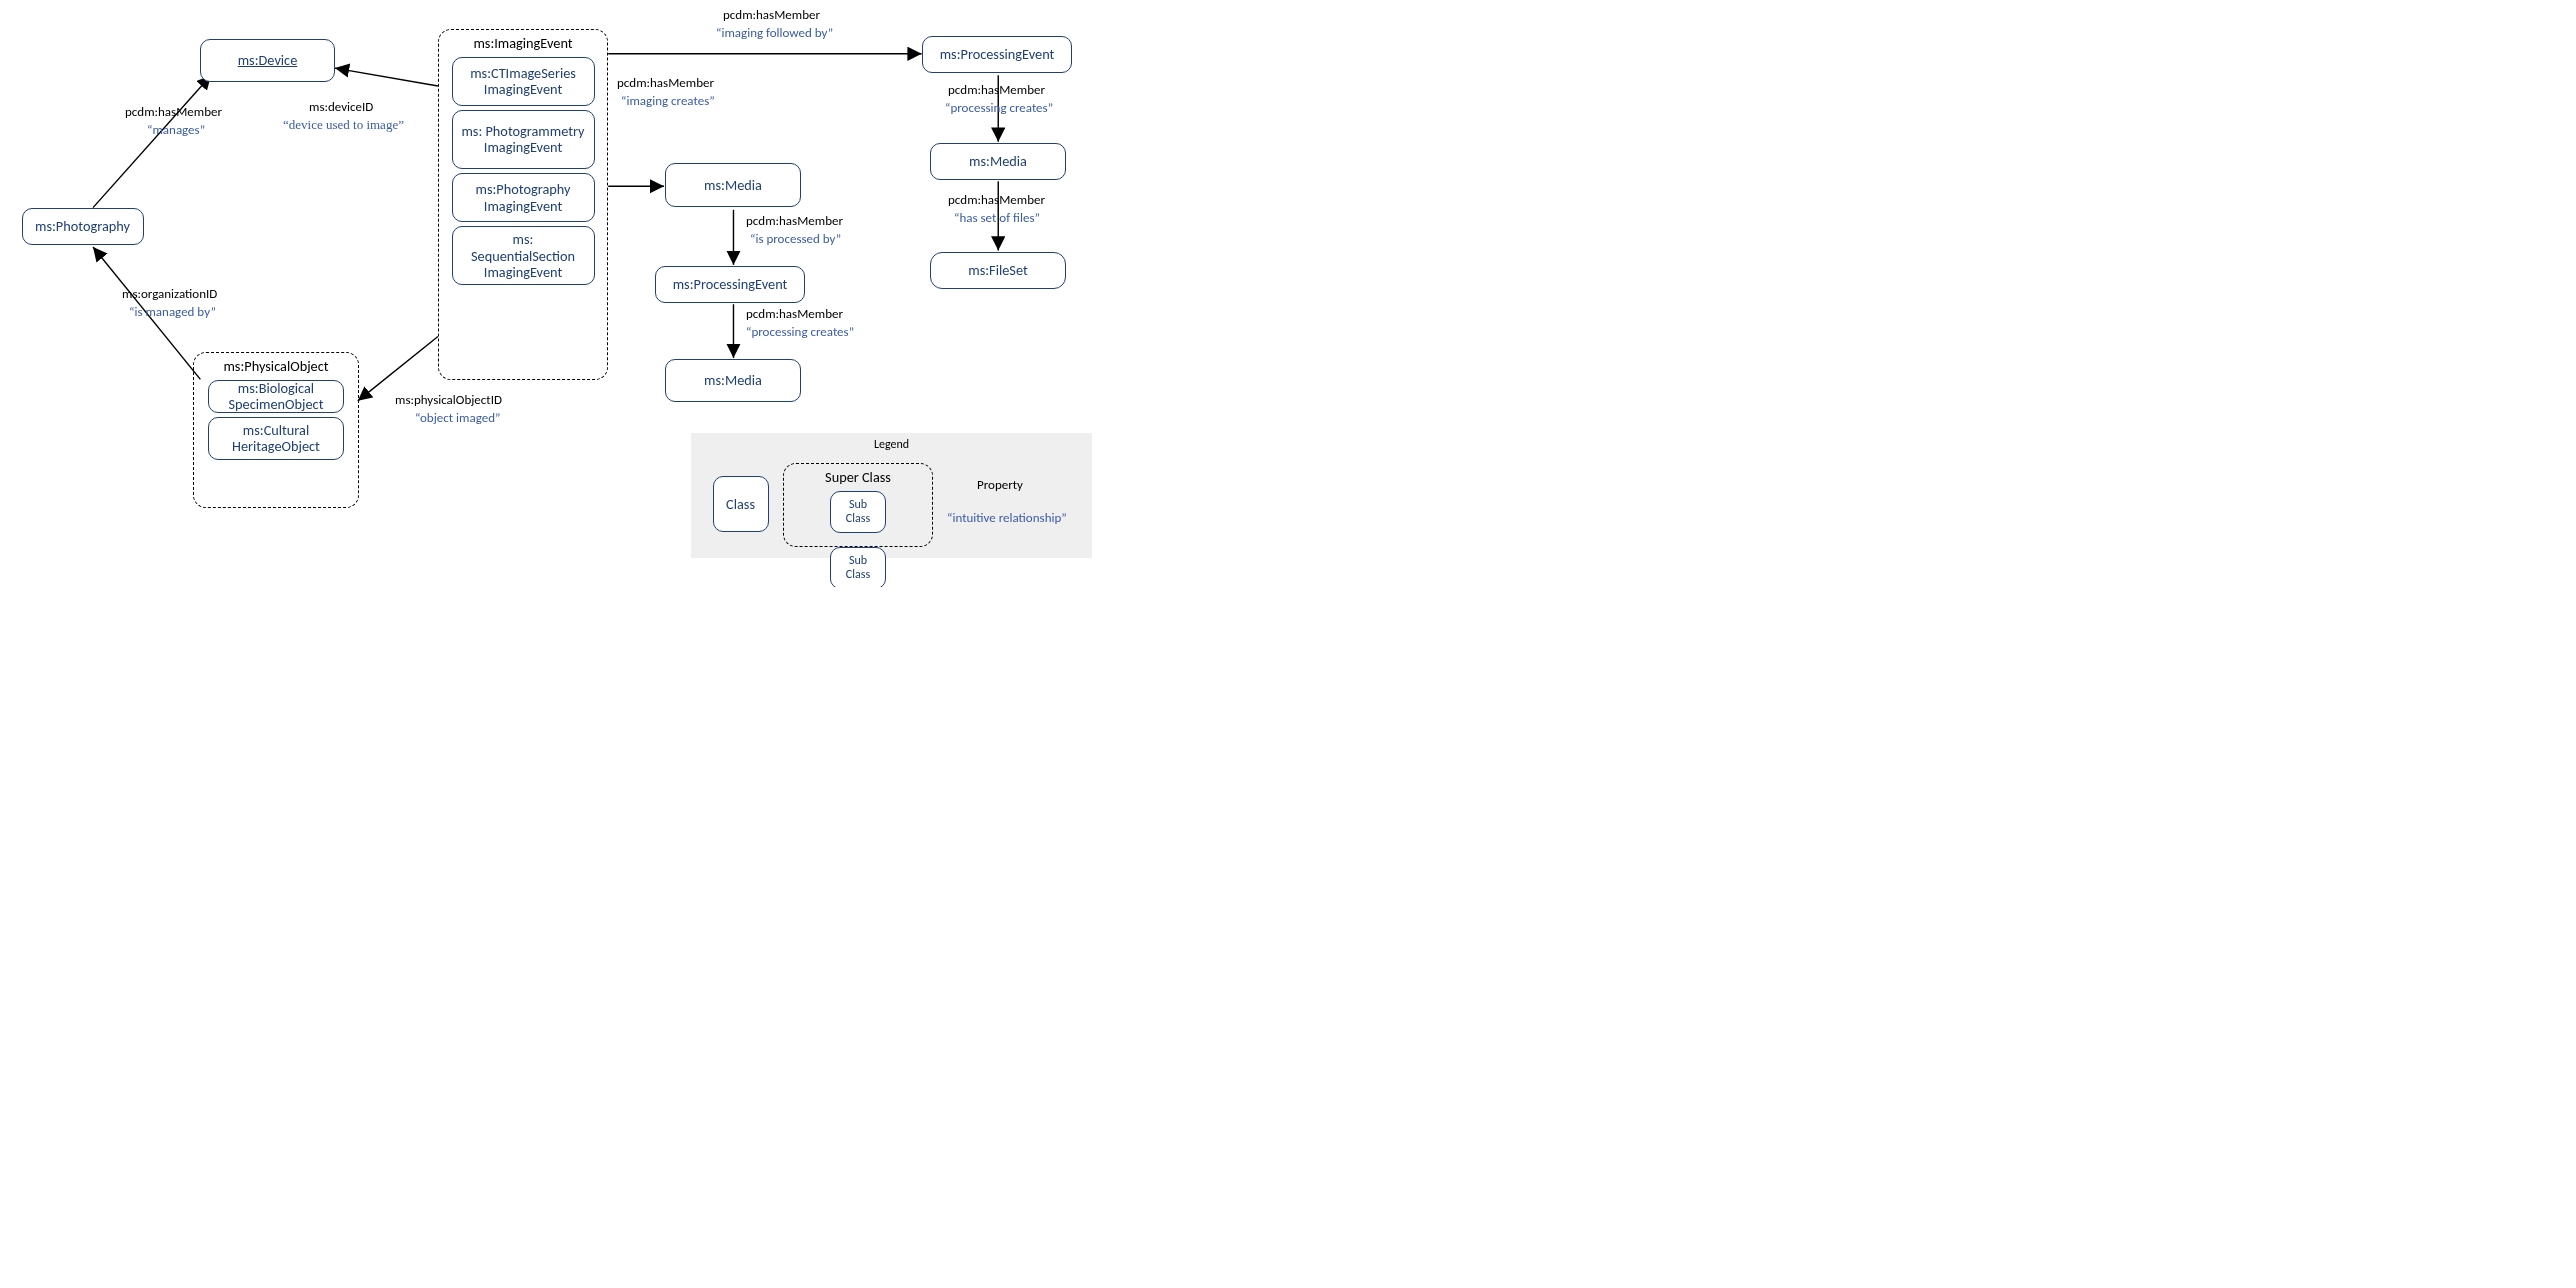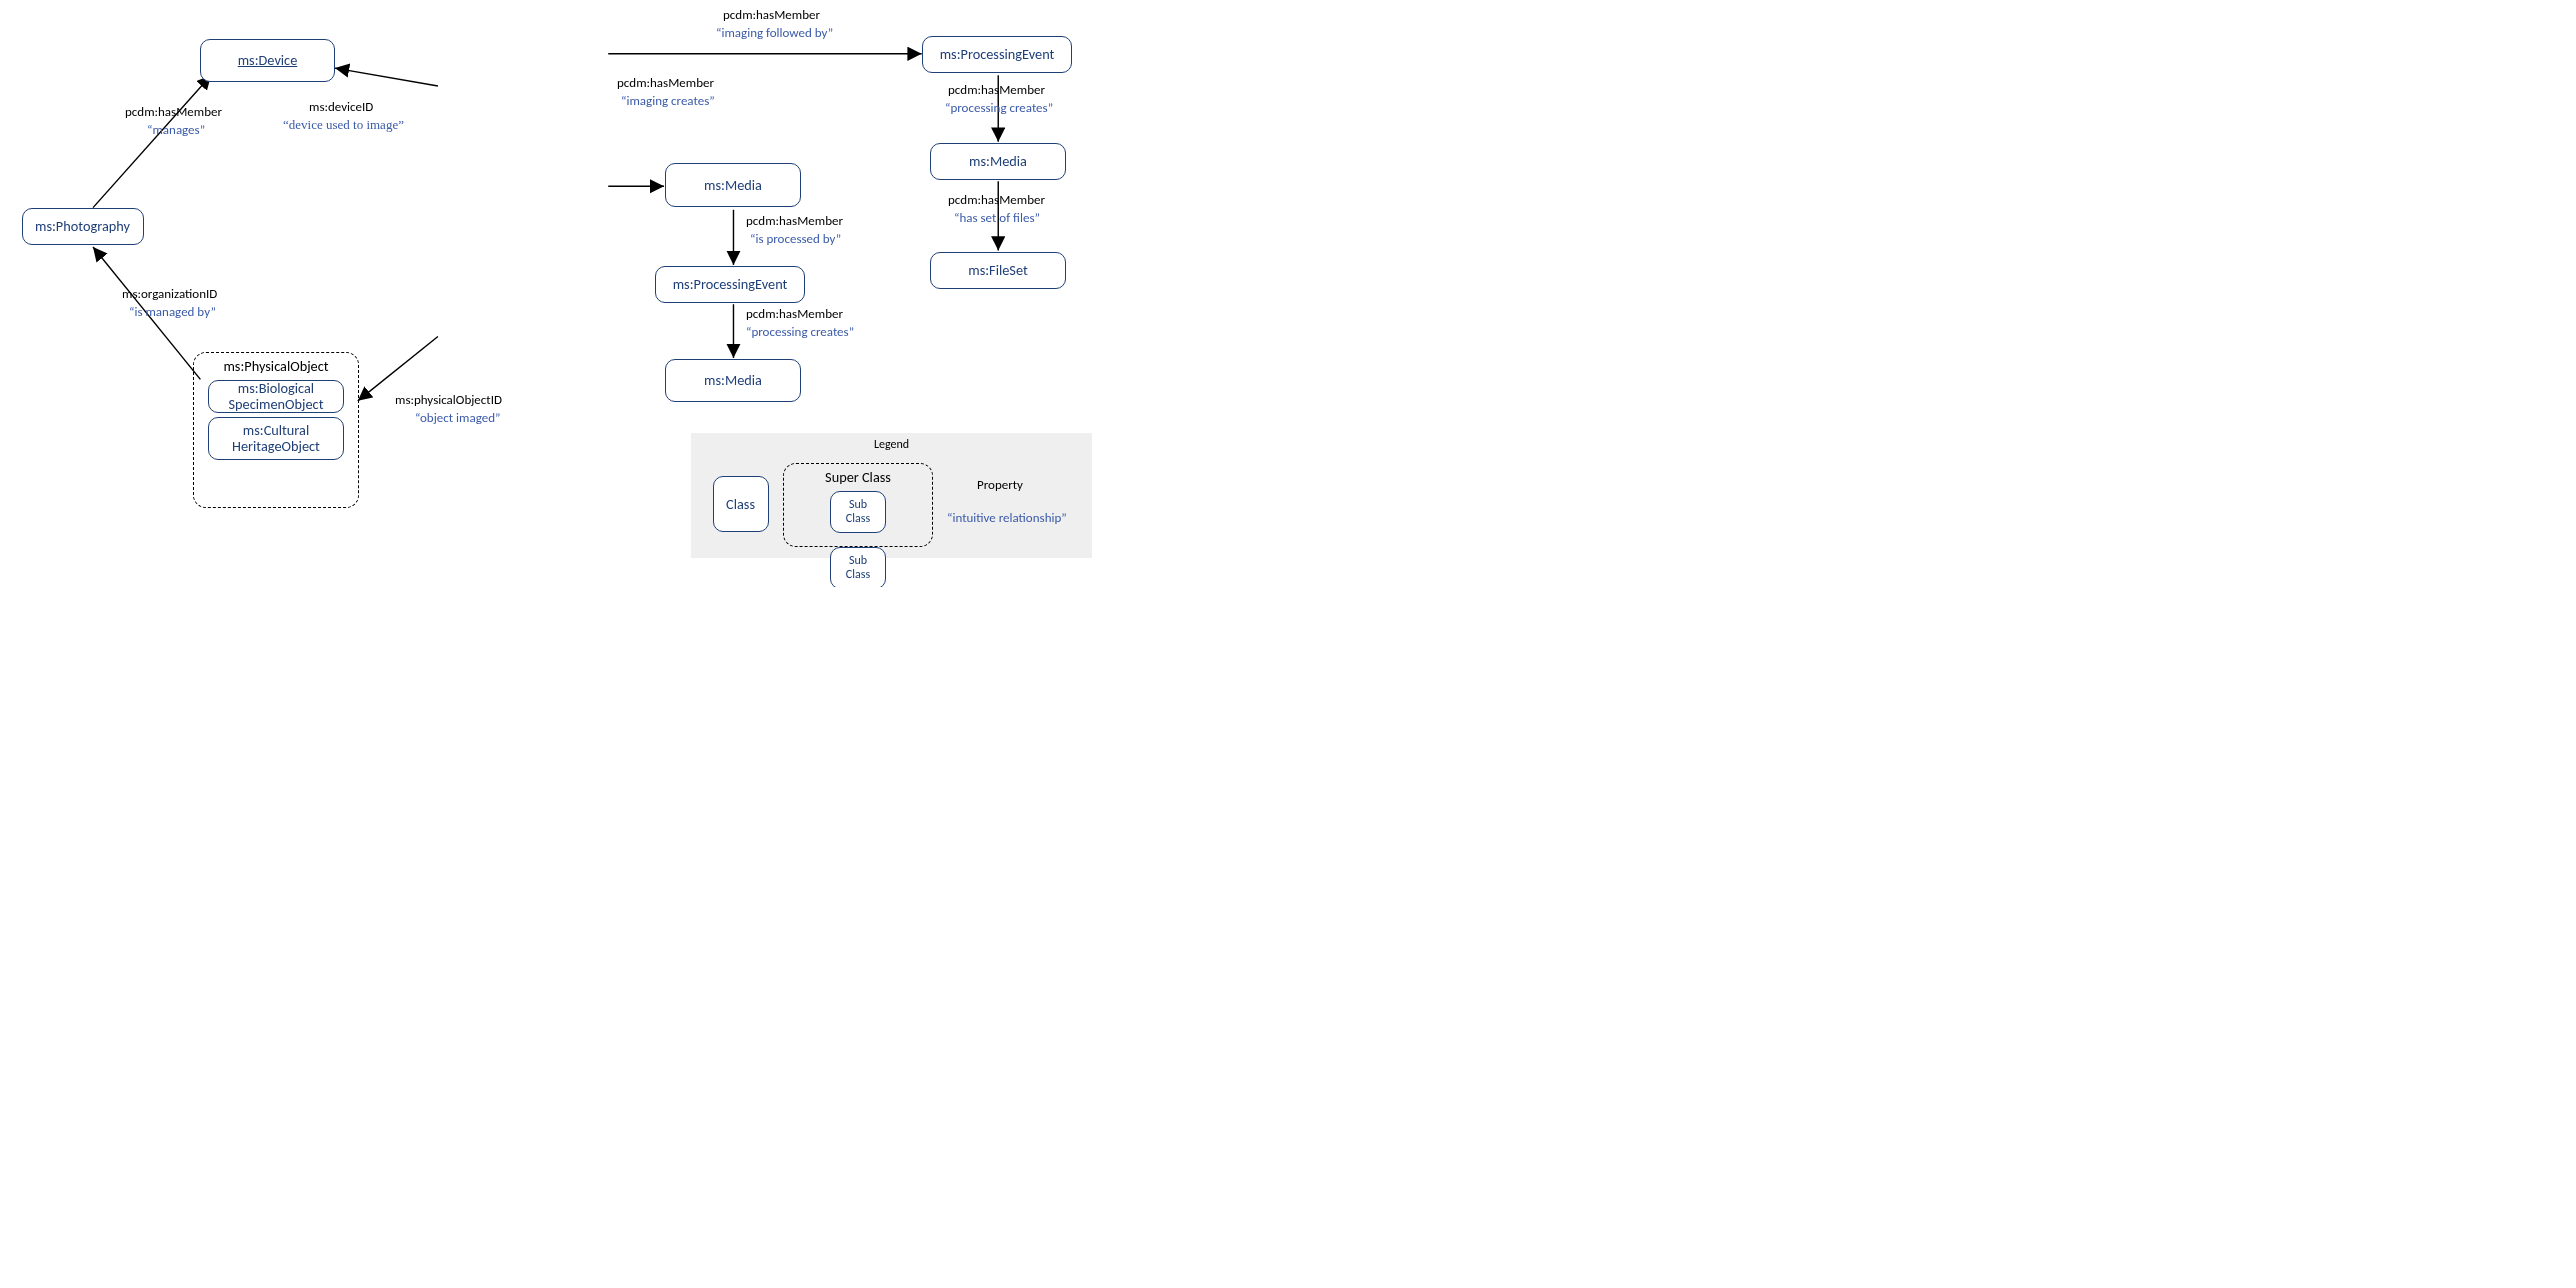--- a/index.html
+++ b/index.html
@@ -54,32 +54,39 @@
   <div class="box" style="left:21.5px;top:208px;width:122px;height:37px;">ms:Photography</div>
 
   <div class="box" style="left:200px;top:39px;width:135px;height:43px;text-decoration:underline;">ms:Device</div>
 
   <div class="super" style="left:193px;top:352px;width:166px;height:156px;">
     <div class="super-title">ms:PhysicalObject</div>
     <div class="box" style="width:136px;height:33px;">ms:Biological SpecimenObject</div>
     <div class="box" style="width:136px;height:43px;">ms:Cultural HeritageObject</div>
   </div>
 
+  <div class="super" style="left:438px;top:29px;width:170px;height:351px;">
+    <div class="super-title">ms:ImagingEvent</div>
+    <div class="box" style="width:143px;height:49px;">ms:CTImageSeries ImagingEvent</div>
+    <div class="box" style="width:143px;height:59px;">ms: Photogrammetry ImagingEvent</div>
+    <div class="box" style="width:143px;height:49px;">ms:Photography ImagingEvent</div>
+    <div class="box" style="width:143px;height:59px;">ms: SequentialSection ImagingEvent</div>
+  </div>
 
   <div class="box" style="left:922px;top:36px;width:150px;height:37px;">ms:ProcessingEvent</div>
 
   <div class="box" style="left:665px;top:163px;width:136px;height:44px;">ms:Media</div>
 
   <div class="box" style="left:655px;top:266px;width:150px;height:37px;">ms:ProcessingEvent</div>
 
   <div class="box" style="left:665px;top:359px;width:136px;height:43px;">ms:Media</div>
 
   <div class="box" style="left:930px;top:143px;width:136px;height:37px;">ms:Media</div>
 
-  <div class="box" style="left:930px;top:252px;width:136px;height:37px;">ms:FileSet</div>
+  <div class="box" style="left:930px;top:252px;width:136px;height:37px;border-radius:12px;">ms:FileSet</div>
 
   <div class="lbl" style="left:125px;top:104px;">pcdm:hasMember</div>
   <div class="rel" style="left:147px;top:122px;">“manages”</div>
 
   <div class="lbl" style="left:309px;top:99px;">ms:deviceID</div>
   <div class="rel" style="left:283px;top:117px;font-family:Liberation Serif, serif;">“device used to image”</div>
 
   <div class="lbl" style="left:122px;top:286px;">ms:organizationID</div>
   <div class="rel" style="left:129px;top:304px;">“is managed by”</div>
 

